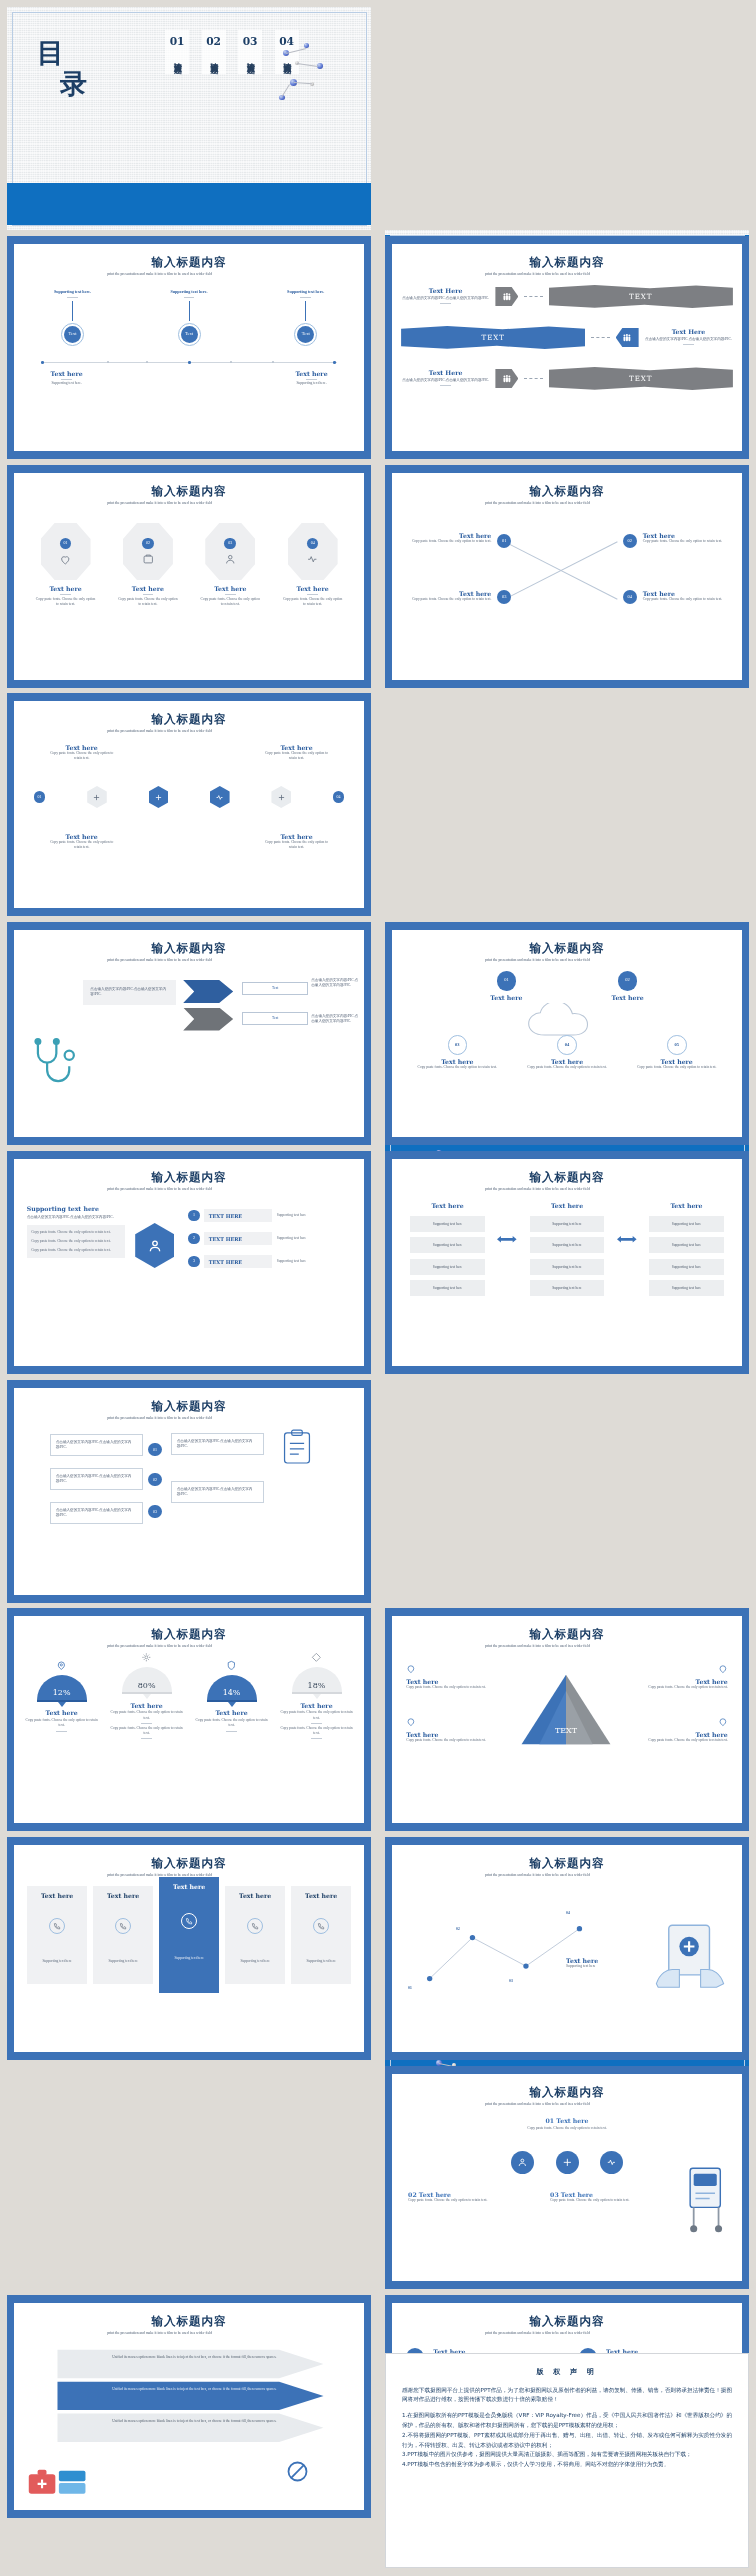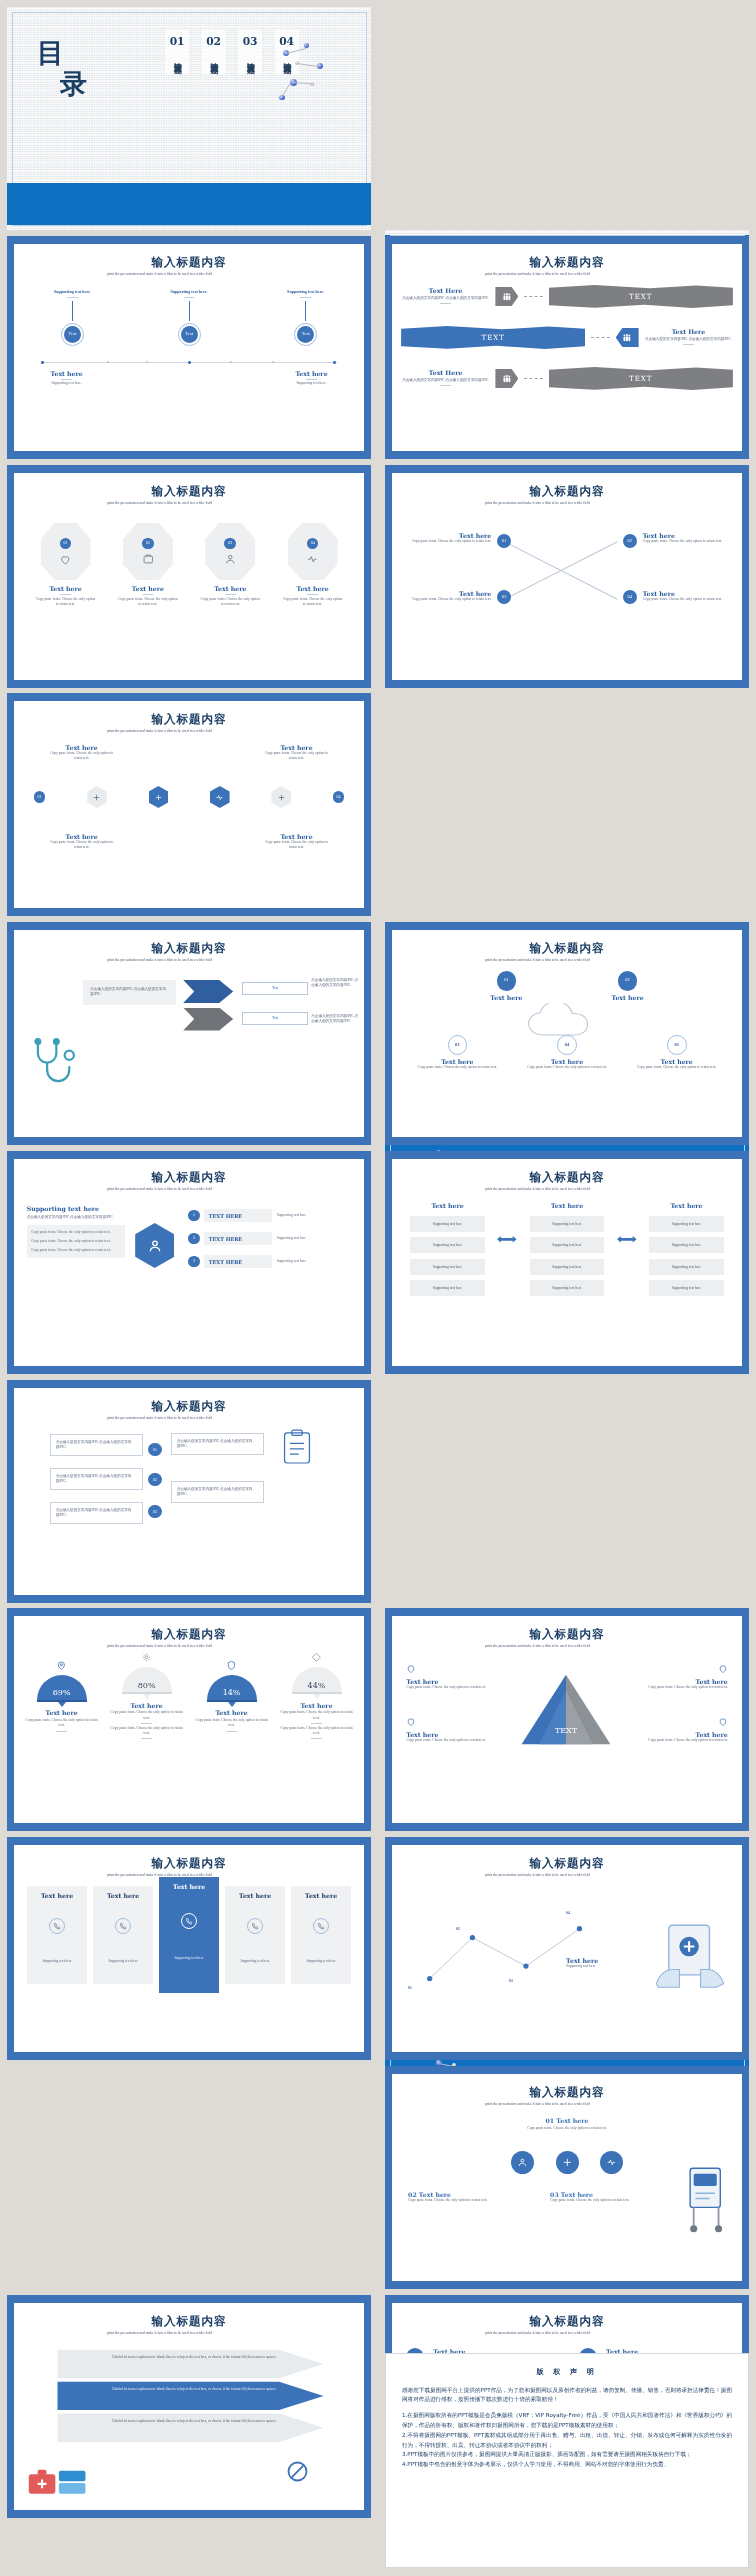--- a/index.html
+++ b/index.html
@@ -774,21 +774,21 @@
   <div class="slide col-l framed" style="top:1608px">
     <div class="inner">
       <div class="s-title">输入标题内容</div>
       <div class="s-sub">print the presentation and make it into a film to be used in a wider field</div>
       <div style="position:absolute;top:36px;left:0;right:0;display:flex;justify-content:space-evenly">
         <div class="col ctr" style="width:75px">
           <svg width="10.7" height="10.7" viewBox="0 0 24 24" fill="none" stroke="#3c72b7" stroke-width="1.8">
               <path d="M12 21s-7-4.6-7-9.6A7 7 0 0 1 19 11.4C19 16.4 12 21 12 21z"></path>
               <circle cx="12" cy="11" r="2.4"></circle>
             </svg>
-          <div class="halfd on" style="margin-top:4.5px">69%</div>
+          <div class="halfd on" style="margin-top:4.5px">12%</div>
           <div class="halfd-bar" style="background:#2a5c9e"></div>
           <div class="caret" style="border-top:5.3px solid #3c72b7"></div>
           <div class="th" style="margin-top:2.7px">Text here</div>
           <div class="tb" style="text-align:center;margin-top:1.8px">Copy paste fonts. Choose the only option to retain text.</div>
           <span class="dash"></span>
         </div>
         <div class="col ctr" style="width:75px">
           <svg width="10.7" height="10.7" viewBox="0 0 24 24" fill="none" stroke="#8b949f" stroke-width="1.8">
               <circle cx="12" cy="12" r="3.2"></circle>
               <path d="M12 3v3M12 18v3M3 12h3M18 12h3M6 6l2 2M16 16l2 2M18 6l-2 2M8 16l-2 2"></path>
@@ -810,21 +810,21 @@
           <div class="halfd-bar" style="background:#2a5c9e"></div>
           <div class="caret" style="border-top:5.3px solid #3c72b7"></div>
           <div class="th" style="margin-top:2.7px">Text here</div>
           <div class="tb" style="text-align:center;margin-top:1.8px">Copy paste fonts. Choose the only option to retain text.</div>
           <span class="dash"></span>
         </div>
         <div class="col ctr" style="width:75px">
           <svg width="10.7" height="10.7" viewBox="0 0 24 24" fill="none" stroke="#8b949f" stroke-width="1.8">
               <path d="M12 3l9 9-9 9-9-9z"></path>
             </svg>
-          <div class="halfd off" style="margin-top:4.5px">44%</div>
+          <div class="halfd off" style="margin-top:4.5px">18%</div>
           <div class="halfd-bar" style="background:#d5d8dc"></div>
           <div class="caret" style="border-top:5.3px solid #eceef0"></div>
           <div class="th" style="margin-top:2.7px">Text here</div>
           <div class="tb" style="text-align:center;margin-top:1.8px">Copy paste fonts. Choose the only option to retain text.</div>
           <span class="dash"></span>
           <div class="tb" style="text-align:center">Copy paste fonts. Choose the only option to retain text.</div>
           <span class="dash"></span>
         </div>
       </div>
     </div>

